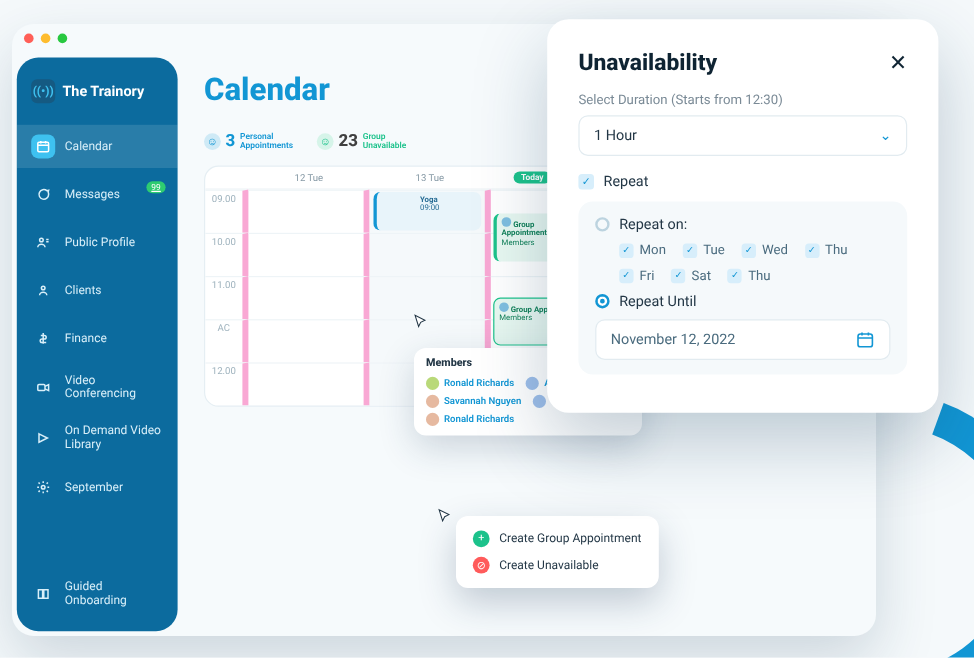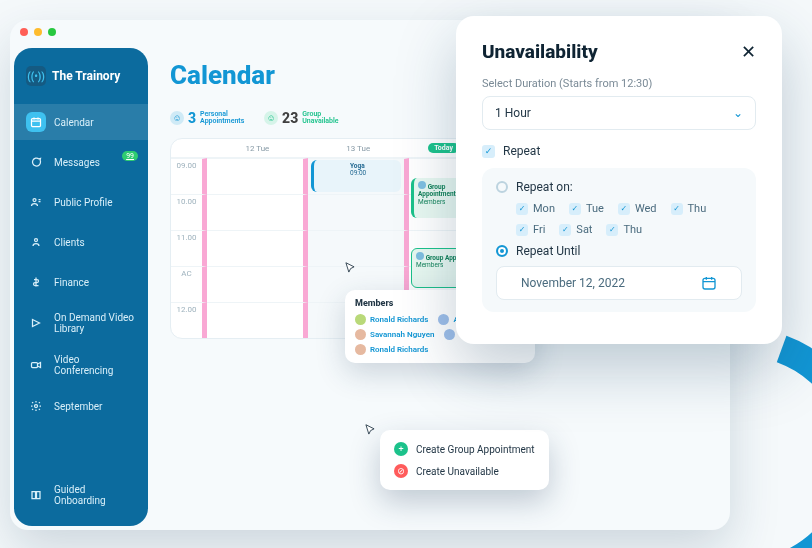--- a/index.html
+++ b/index.html
@@ -86,21 +86,21 @@
 .chevdown{color:#1296d4;}
 .repeat-row{display:flex;align-items:center;gap:8px;margin:14px 0 10px;font-size:12px;color:#233746;}
 .chk{width:13px;height:13px;border-radius:3px;background:#d7eefb;display:flex;align-items:center;justify-content:center;color:#1296d4;font-size:9px;}
 .repeat-block{border-radius:12px;background:#f5f9fb;padding:12px 14px;margin-bottom:10px;}
 .radio-row{display:flex;align-items:center;gap:8px;font-size:12px;color:#233746;margin-bottom:8px;}
 .radio{width:12px;height:12px;border-radius:50%;border:2px solid #bcd3df;}
 .radio.on{border-color:#1296d4;box-shadow:inset 0 0 0 2px #fff, inset 0 0 0 6px #1296d4;}
 .days{display:flex;flex-wrap:wrap;gap:8px 14px;margin:4px 0 8px 20px;}
 .day{display:flex;align-items:center;gap:5px;font-size:11px;color:#4a6b7e;}
 .dchk{width:12px;height:12px;border-radius:3px;background:#d7eefb;color:#1296d4;display:flex;align-items:center;justify-content:center;font-size:8px;}
-.date-field{border:1px solid #e2ebf0;border-radius:8px;padding:8px 24px;display:flex;align-items:center;justify-content:space-between;font-size:12px;color:#4a6b7e;background:#fff;}
+.date-field{border:1px solid #e2ebf0;border-radius:8px;padding:8px 12px;display:flex;align-items:center;justify-content:space-between;font-size:12px;color:#4a6b7e;background:#fff;}
 .btnrow{display:flex;gap:18px;margin-top:16px;align-items:center;justify-content:space-between;}
 .btn{flex:1;text-align:center;padding:10px;border-radius:22px;font-weight:700;font-size:12px;cursor:pointer;}
 .btn.cancel{background:#e8f4fa;color:#1296d4;}
 .btn.primary{background:#1296d4;color:#fff;}
 
 svg{display:block;}
 .cursor-icon{position:absolute;left:343px;top:261px;z-index:6;}
 .cursor-icon2{position:absolute;left:363px;top:423px;z-index:6;}
 </style>
 </head>
@@ -161,33 +161,33 @@
         <span class="navicon">
             <svg width="12" height="12" viewBox="0 0 24 24" fill="none" stroke="currentColor" stroke-width="2.5">
               <path d="M12 3v18M8 7h6a3 3 0 0 1 0 6H10a3 3 0 0 0 0 6h7"></path>
             </svg>
           </span>
         <span>Finance</span>
       </div>
       <div class="navitem">
         <span class="navicon">
             <svg width="12" height="12" viewBox="0 0 24 24" fill="none" stroke="currentColor" stroke-width="2.5">
-              <path d="M5 5l14 7-14 7z"></path>
-            </svg>
-          </span>
-        <span>On Demand Video Library</span>
-      </div>
-      <div class="navitem">
-        <span class="navicon">
-            <svg width="12" height="12" viewBox="0 0 24 24" fill="none" stroke="currentColor" stroke-width="2.5">
               <rect x="3" y="7" width="12" height="10" rx="2"></rect>
               <path d="M15 10l6-3v10l-6-3"></path>
             </svg>
           </span>
         <span>Video Conferencing</span>
+      </div>
+      <div class="navitem">
+        <span class="navicon">
+            <svg width="12" height="12" viewBox="0 0 24 24" fill="none" stroke="currentColor" stroke-width="2.5">
+              <path d="M5 5l14 7-14 7z"></path>
+            </svg>
+          </span>
+        <span>On Demand Video Library</span>
       </div>
       <div class="navitem">
         <span class="navicon">
             <svg width="12" height="12" viewBox="0 0 24 24" fill="none" stroke="currentColor" stroke-width="2.5">
               <circle cx="12" cy="12" r="3"></circle>
               <path d="M12 2v3M12 19v3M4.2 4.2l2.1 2.1M17.7 17.7l2.1 2.1M2 12h3M19 12h3M4.2 19.8l2.1-2.1M17.7 6.3l2.1-2.1"></path>
             </svg>
           </span>
         <span>September</span>
       </div>

